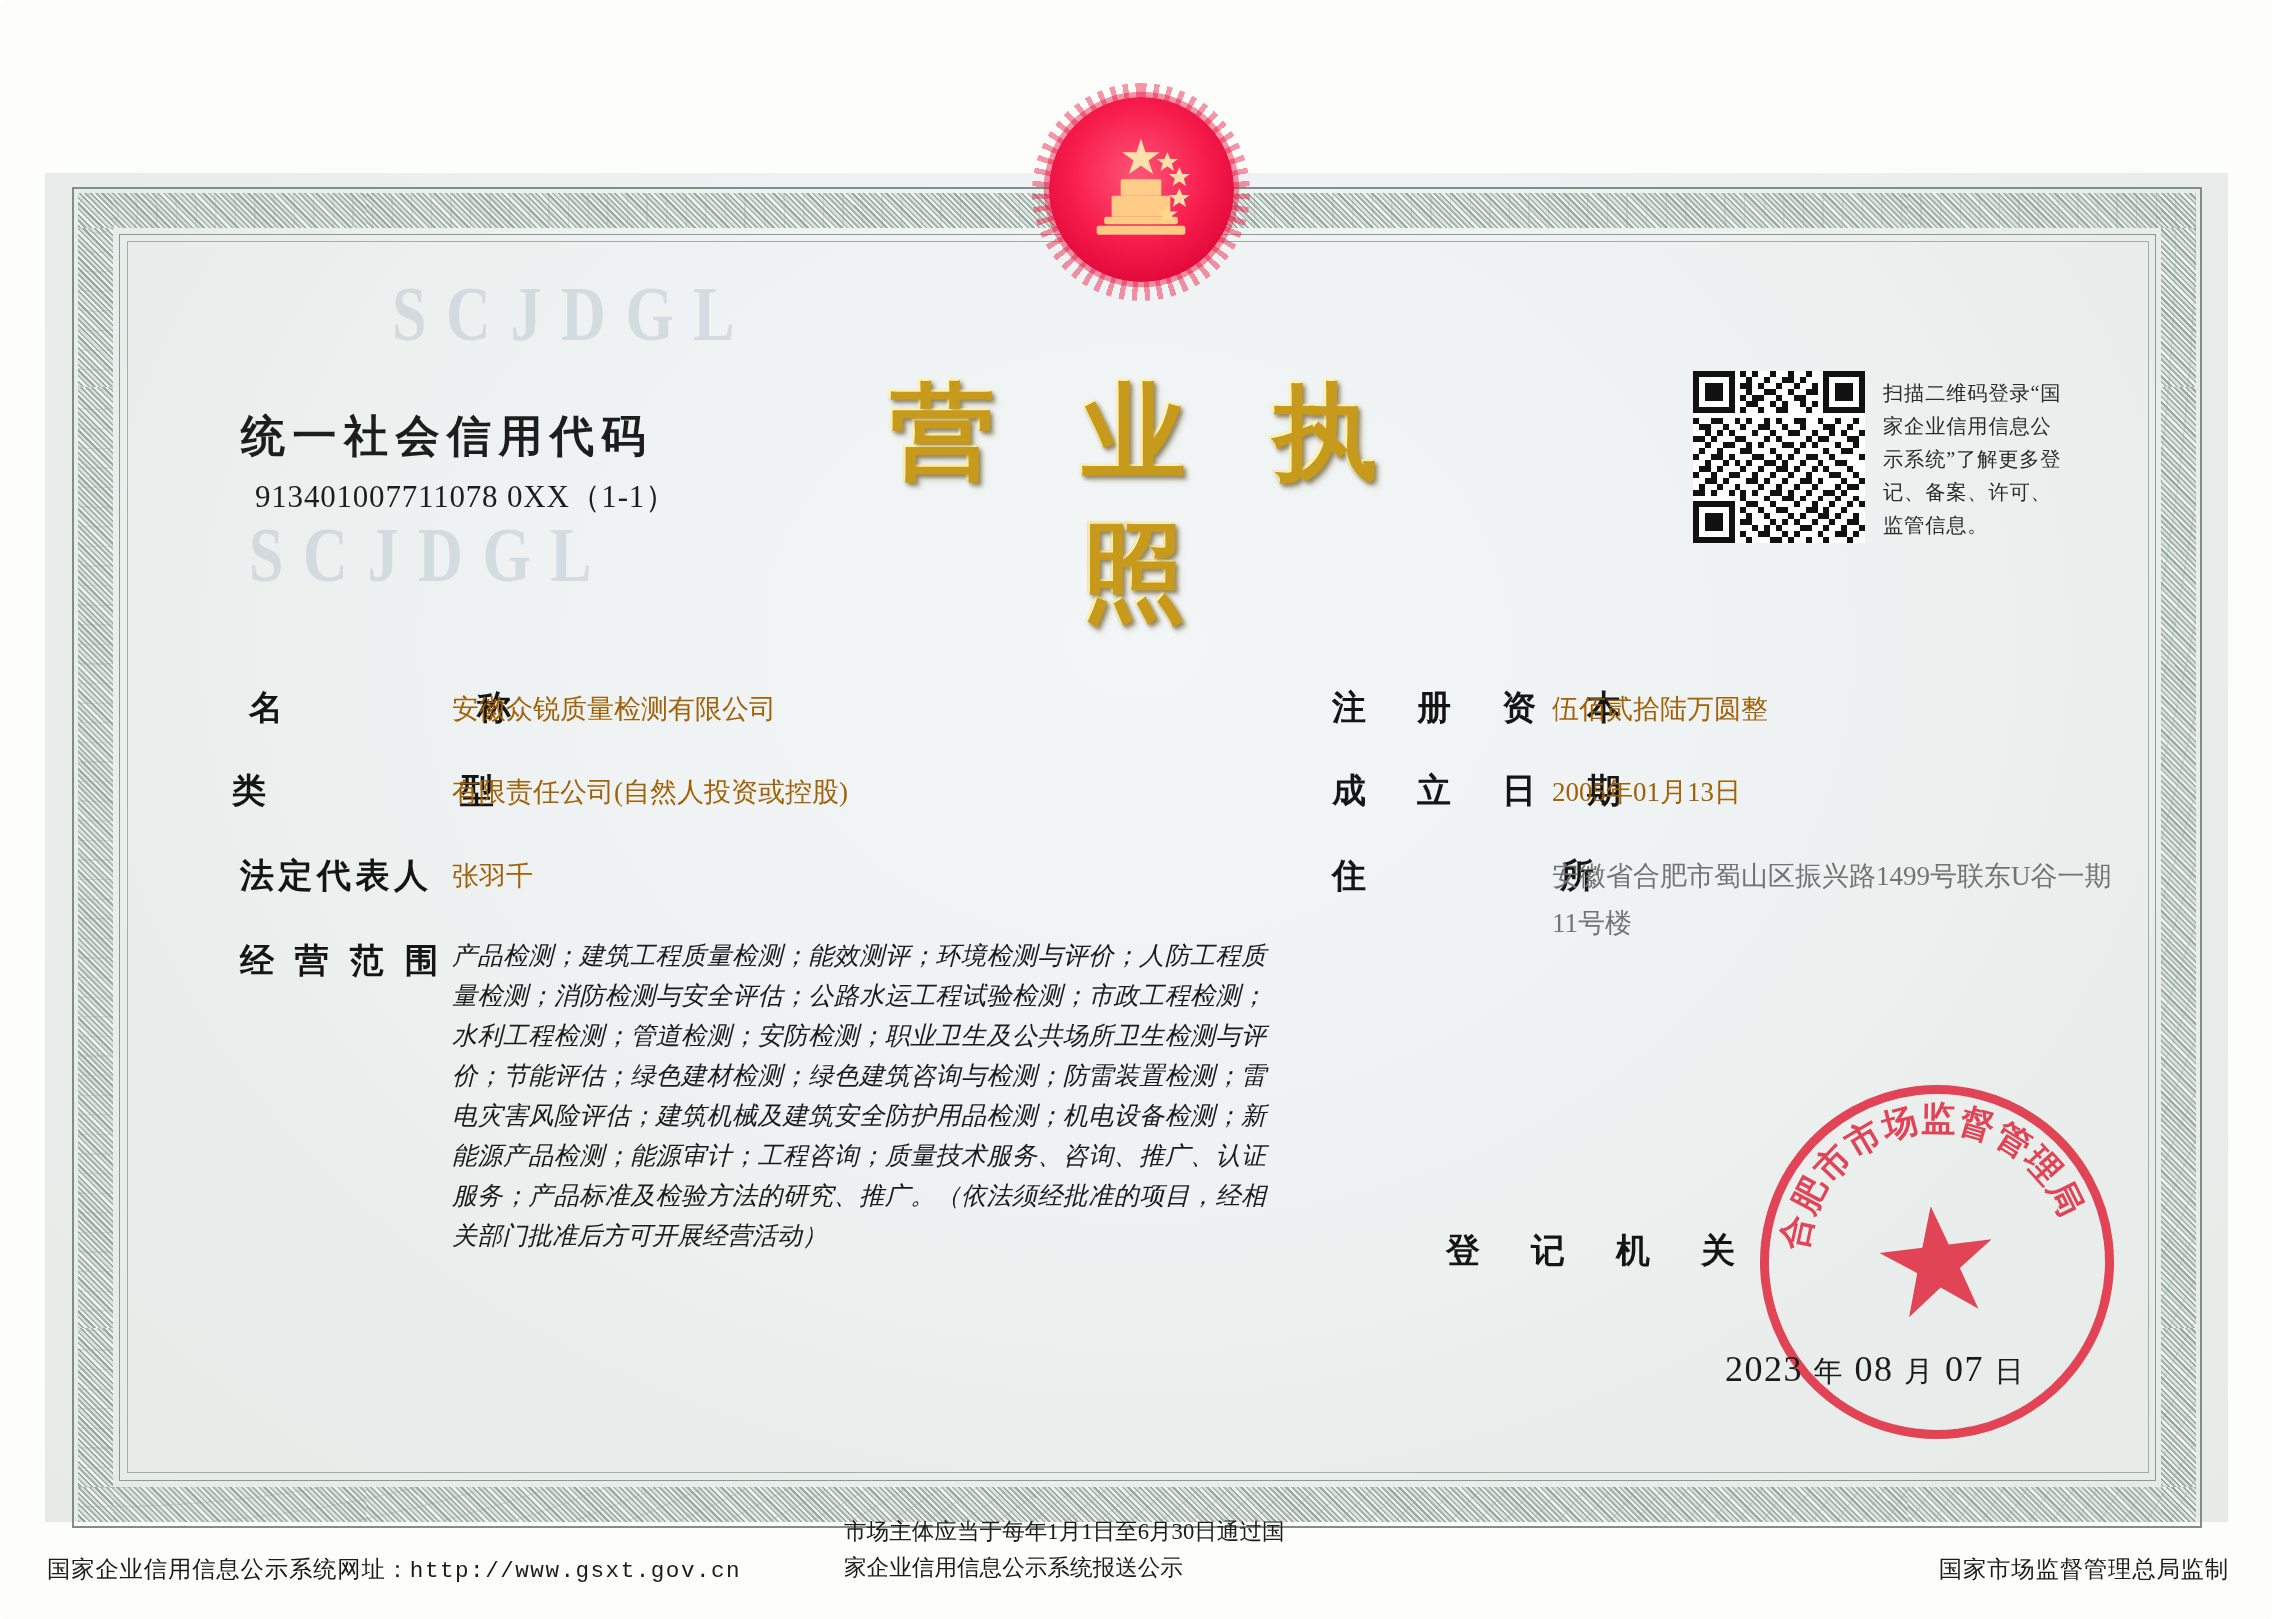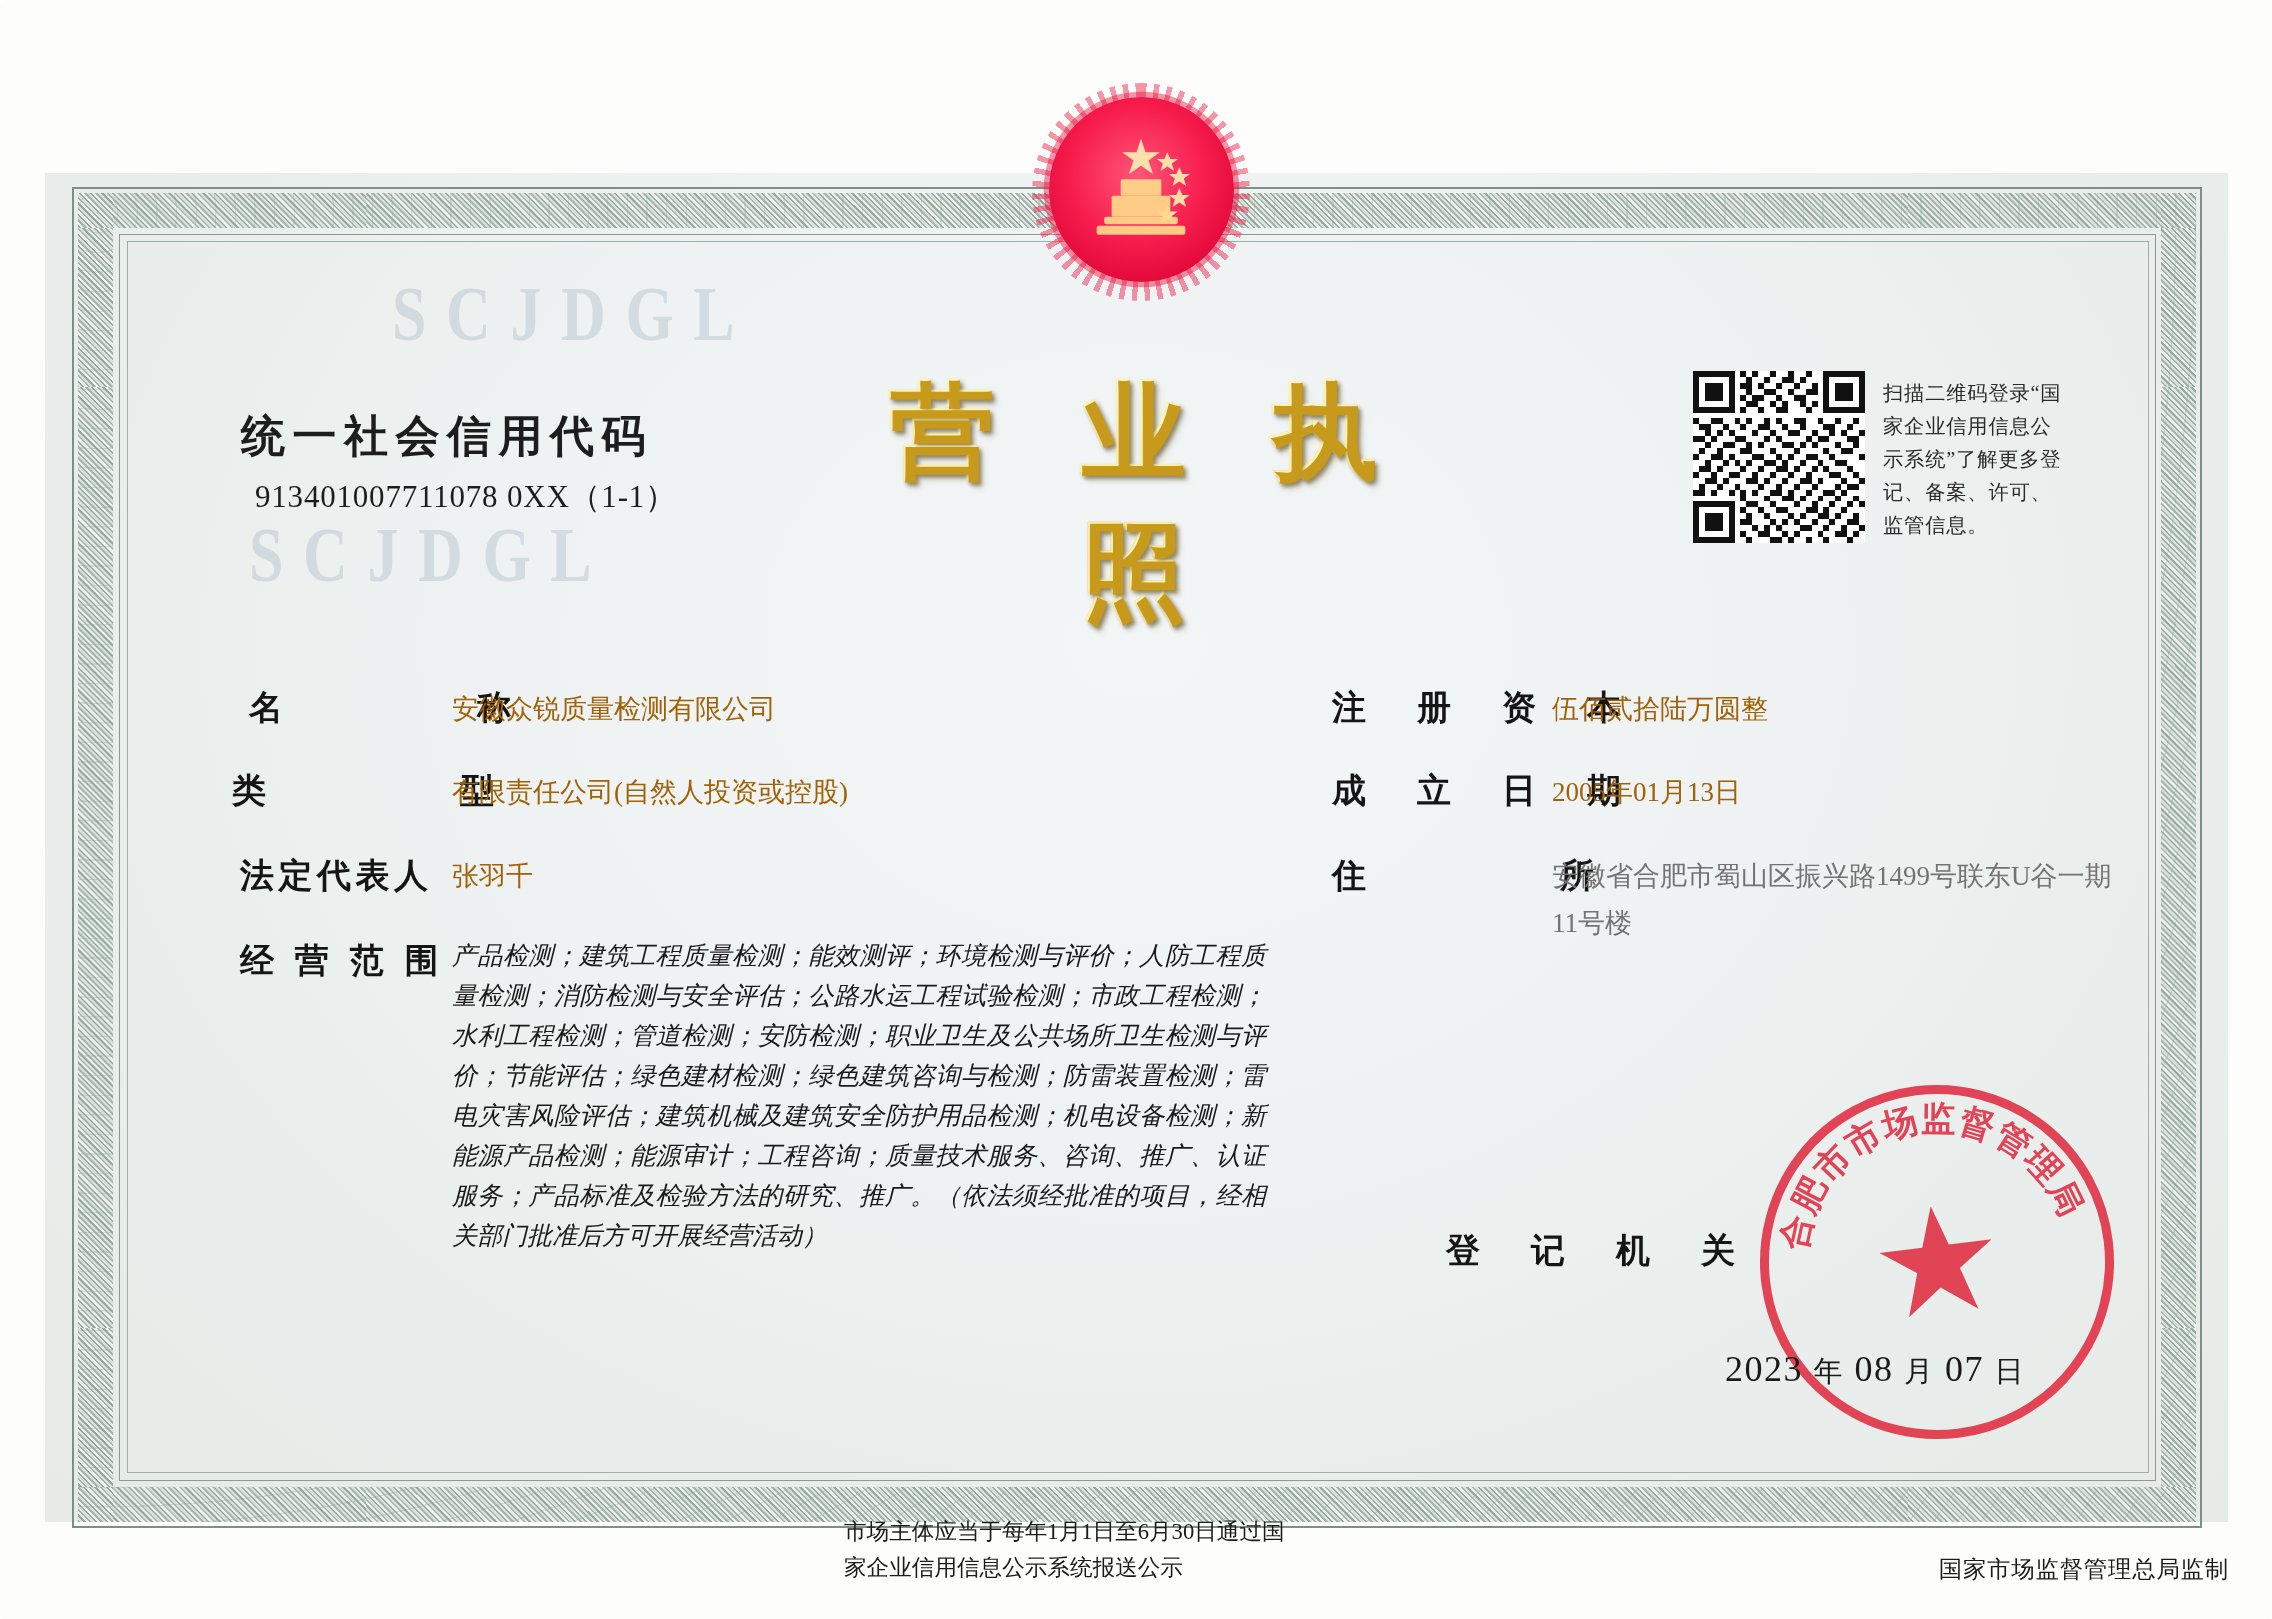--- a/index.html
+++ b/index.html
@@ -665,20 +665,23 @@
       <text class="seal-text" text-anchor="middle">
         <textPath href="#sealArc" startOffset="50%">合肥市市场监督管理局</textPath>
       </text>
     </svg>
   </div>
 
   <div class="issue-date">
     <span class="num">2023</span><span class="cn">年</span><span class="num">08</span><span class="cn">月</span><span class="num">07</span><span class="cn">日</span>
   </div>
 
+  <div class="footer-left">
+    <span>国家企业信用信息公示系统网址：</span><span class="url">http://www.gsxt.gov.cn</span>
+  </div>
   <div class="footer-center">
     <div>市场主体应当于每年1月1日至6月30日通过国</div>
     <div>家企业信用信息公示系统报送公示</div>
   </div>
   <div class="footer-right">国家市场监督管理总局监制</div>
 
 </div>
 
 
 </body></html>

